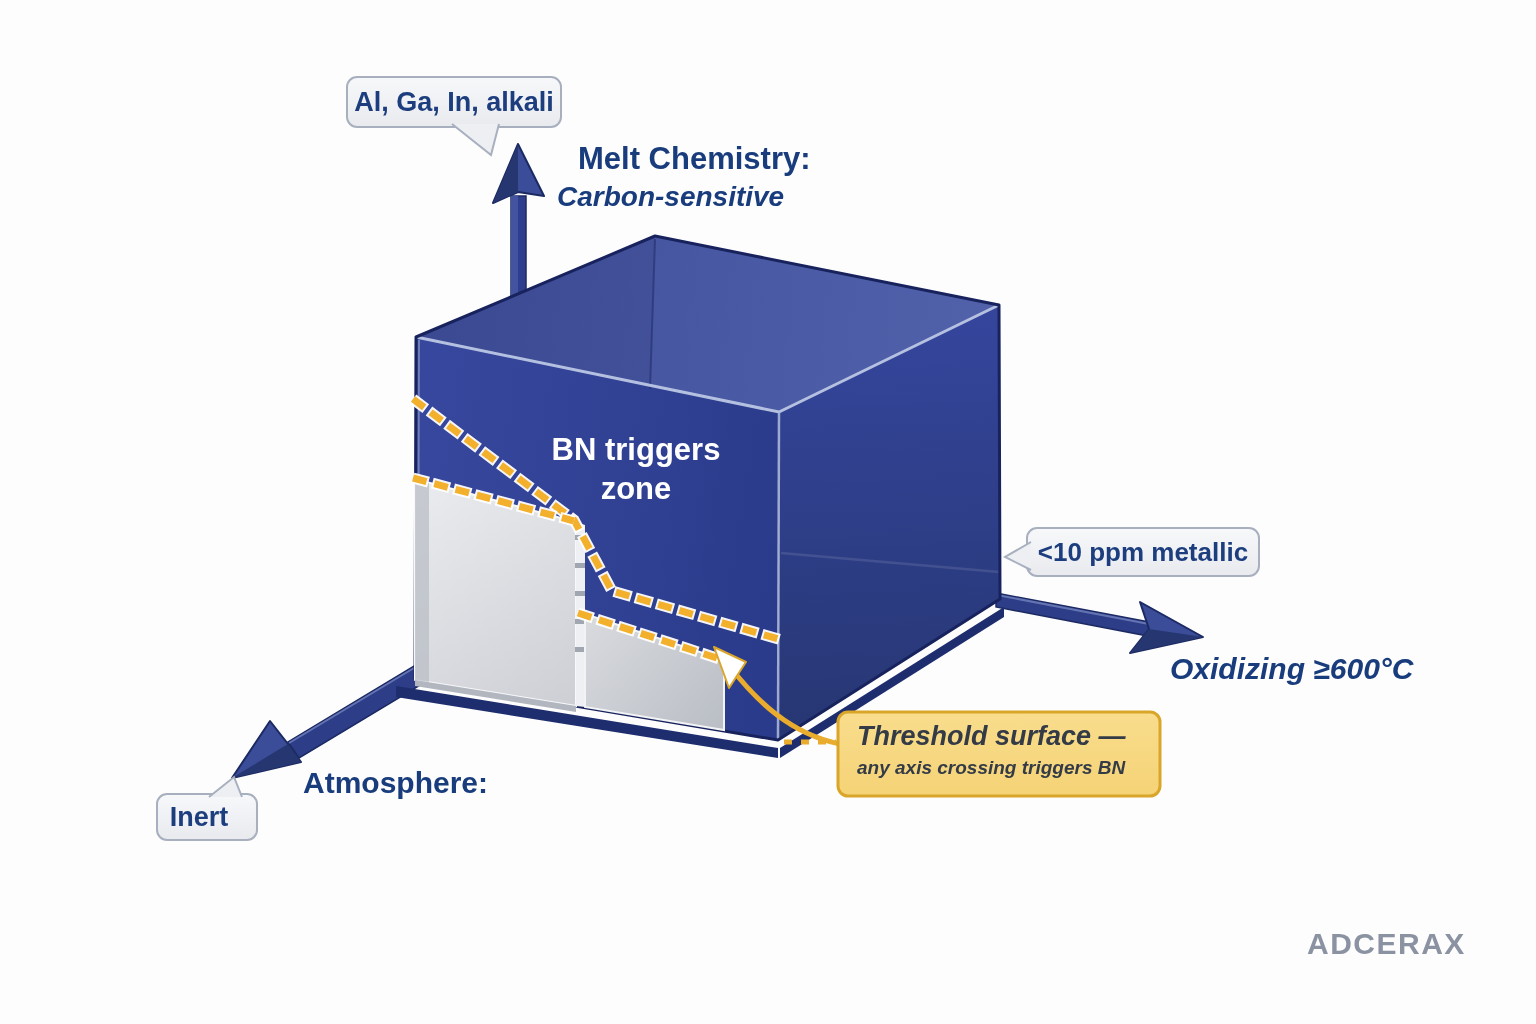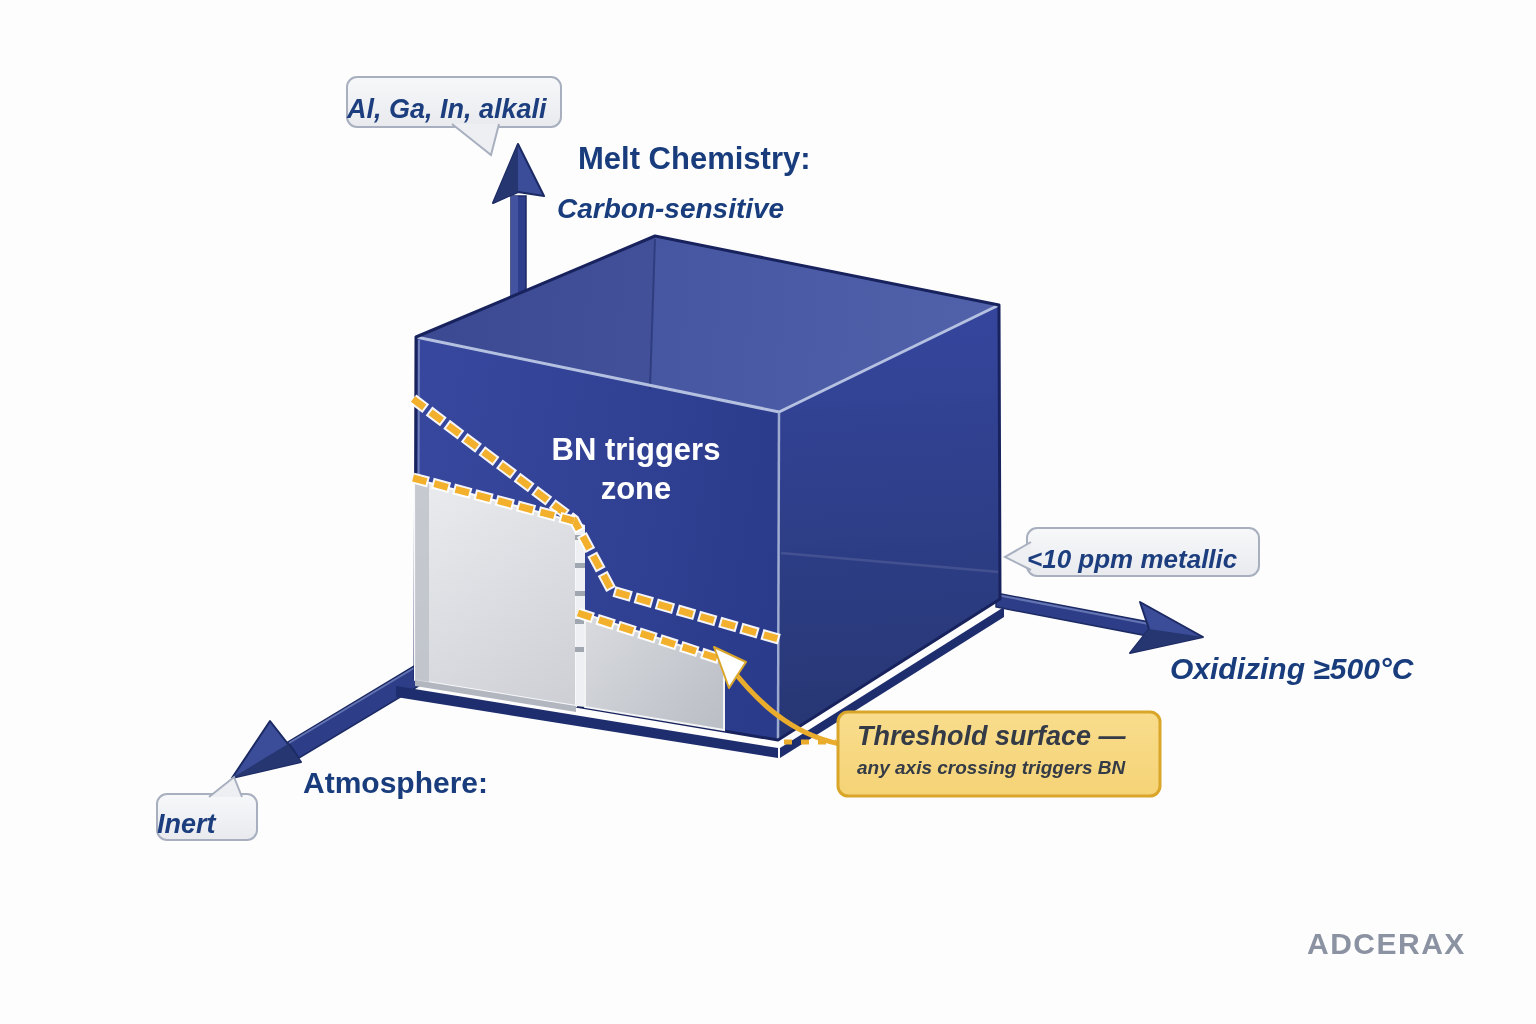--- a/index.html
+++ b/index.html
@@ -1,21 +1,21 @@
 <!DOCTYPE html>
 <html><head>
 <meta charset="utf-8">
 <style>
   html,body{margin:0;padding:0;background:#ffffff;}
   .stage{position:relative;width:1536px;height:1024px;background:#fdfdfe;overflow:hidden;
          font-family:"Liberation Sans", sans-serif;}
   .stage svg{position:absolute;left:0;top:0;}
   .lbl{position:absolute;pointer-events:none;white-space:nowrap;}
   .navy{color:#183c7c;}
-  .bubble-text{font-weight:bold;font-style:italic;font-size:27px;color:#1d3e7e;margin-top:7px;}
+  .bubble-text{font-weight:bold;font-size:27px;text-align:center;color:#1d3e7e;}
   .melt-title{font-weight:bold;font-size:31px;}
   .melt-sub{font-weight:bold;font-style:italic;font-size:28px;}
   .bn-text{width:232px;text-align:center;color:#ffffff;font-weight:bold;font-size:31px;
            line-height:1.25;white-space:normal;}
   .graphite-text{width:152px;text-align:center;color:#333d52;font-weight:bold;font-style:italic;
            font-size:27px;line-height:1.18;white-space:normal;}
   .axis-label{font-weight:bold;font-size:30px;}
   .italic{font-style:italic;}
   .th1{font-weight:bold;font-style:italic;font-size:27px;color:#343b46;}
   .th2{font-weight:bold;font-style:italic;font-size:19px;color:#343b46;}
@@ -132,26 +132,26 @@
     <path d="M1031,542 L1005,557 L1031,570" fill="#edeff3" stroke="#a8b0bf" stroke-width="2"></path>
     <rect x="157" y="794" width="100" height="46" rx="10" fill="url(#gBubble)" stroke="#a8b0bf" stroke-width="2"></rect>
     <path d="M209,797 L234,777 L242,797" fill="#edeff3" stroke="#a8b0bf" stroke-width="2"></path>
   </g>
 
   <rect x="838" y="712" width="322" height="84" rx="10" fill="url(#gBox)" stroke="#d9a62a" stroke-width="3"></rect>
 </svg>
 
 <div class="lbl bubble-text" style="left:347px;top:77px;width:214px;line-height:50px;">Al, Ga, In, alkali</div>
 <div class="lbl melt-title navy" style="left:578px;top:141px;">Melt Chemistry:</div>
-<div class="lbl melt-sub navy" style="left:557px;top:193px;">Carbon-sensitive</div>
+<div class="lbl melt-sub navy" style="left:557px;top:181px;">Carbon-sensitive</div>
 
 <div class="lbl bn-text" style="left:520px;top:431px;">BN triggers zone</div>
 
 <div class="lbl bubble-text" style="left:1027px;top:528px;width:232px;line-height:48px;font-size:26px;">&lt;10 ppm metallic</div>
-<div class="lbl axis-label italic navy" style="left:1170px;top:652px;">Oxidizing ≥500°C</div>
+<div class="lbl axis-label italic navy" style="left:1170px;top:652px;">Oxidizing ≥600°C</div>
 
 <div class="lbl axis-label navy" style="left:303px;top:766px;">Atmosphere:</div>
 <div class="lbl bubble-text" style="left:157px;top:794px;width:84px;line-height:46px;">Inert</div>
 
 <div class="lbl th1" style="left:857px;top:721px;text-align:right;">Threshold surface —</div>
 <div class="lbl th2" style="left:857px;top:757px;">any axis crossing triggers BN</div>
 
 <div class="lbl brand" style="left:1307px;top:927px;">ADCERAX</div>
 
 </div>

